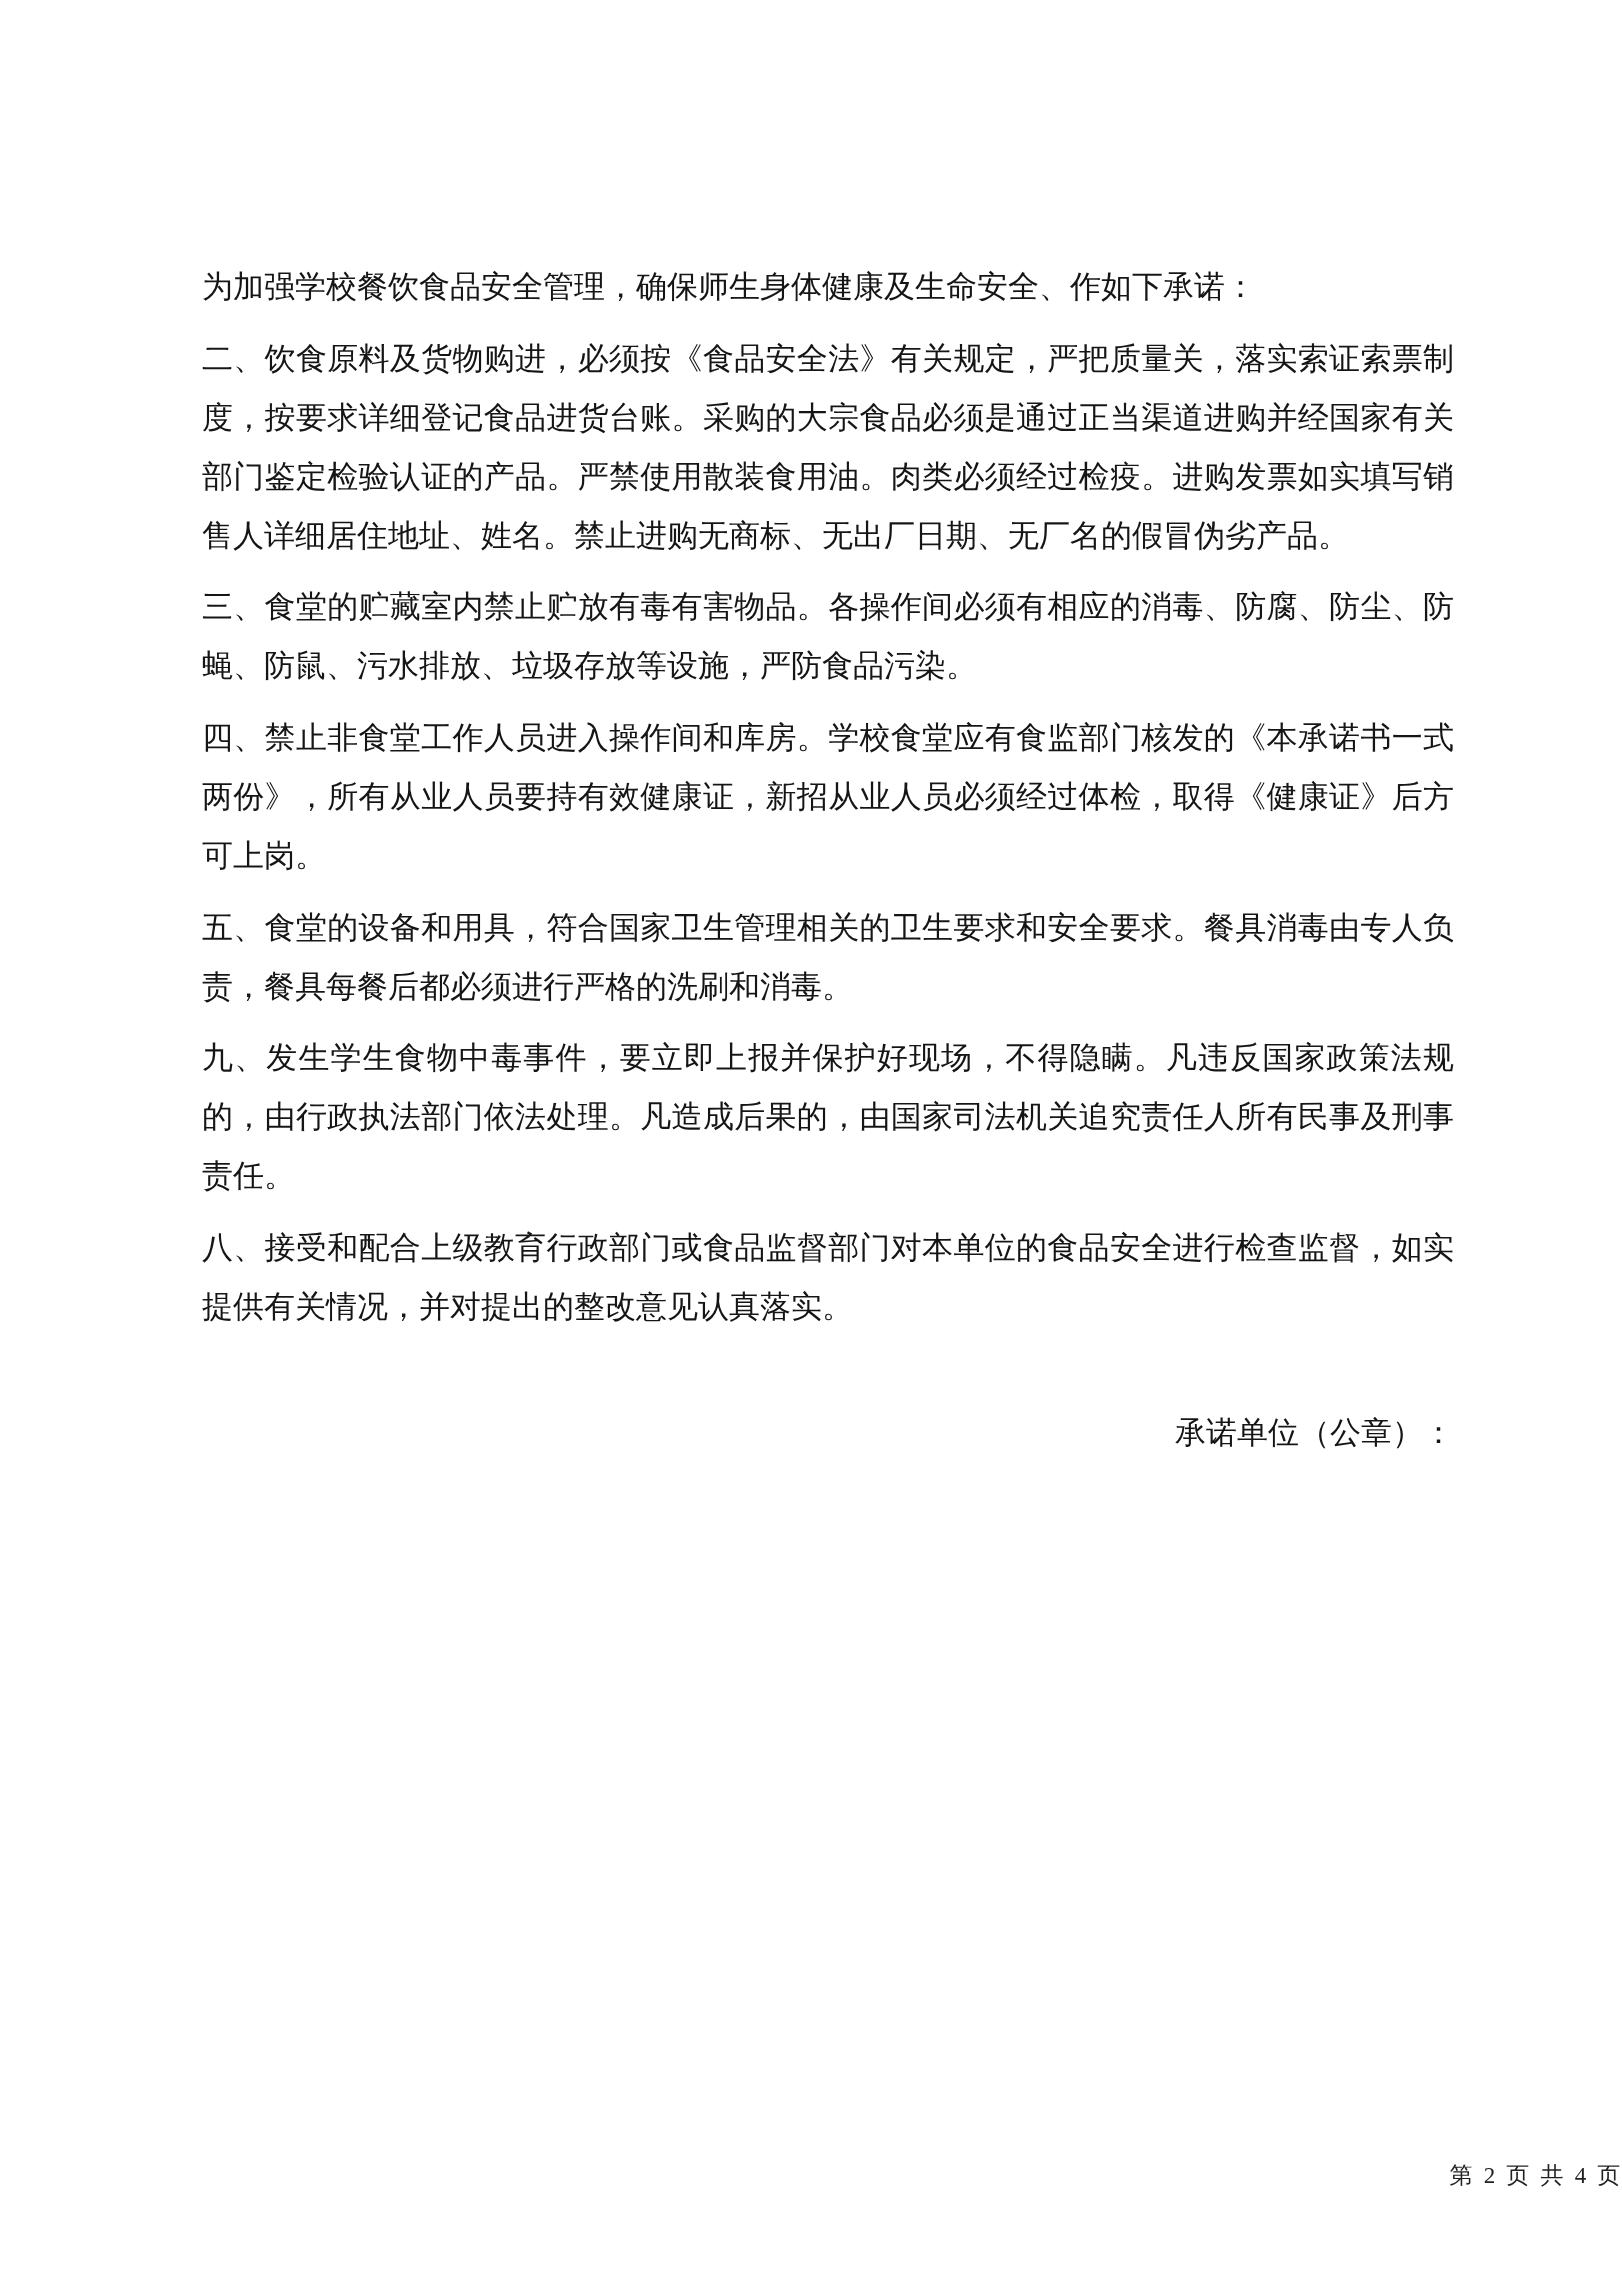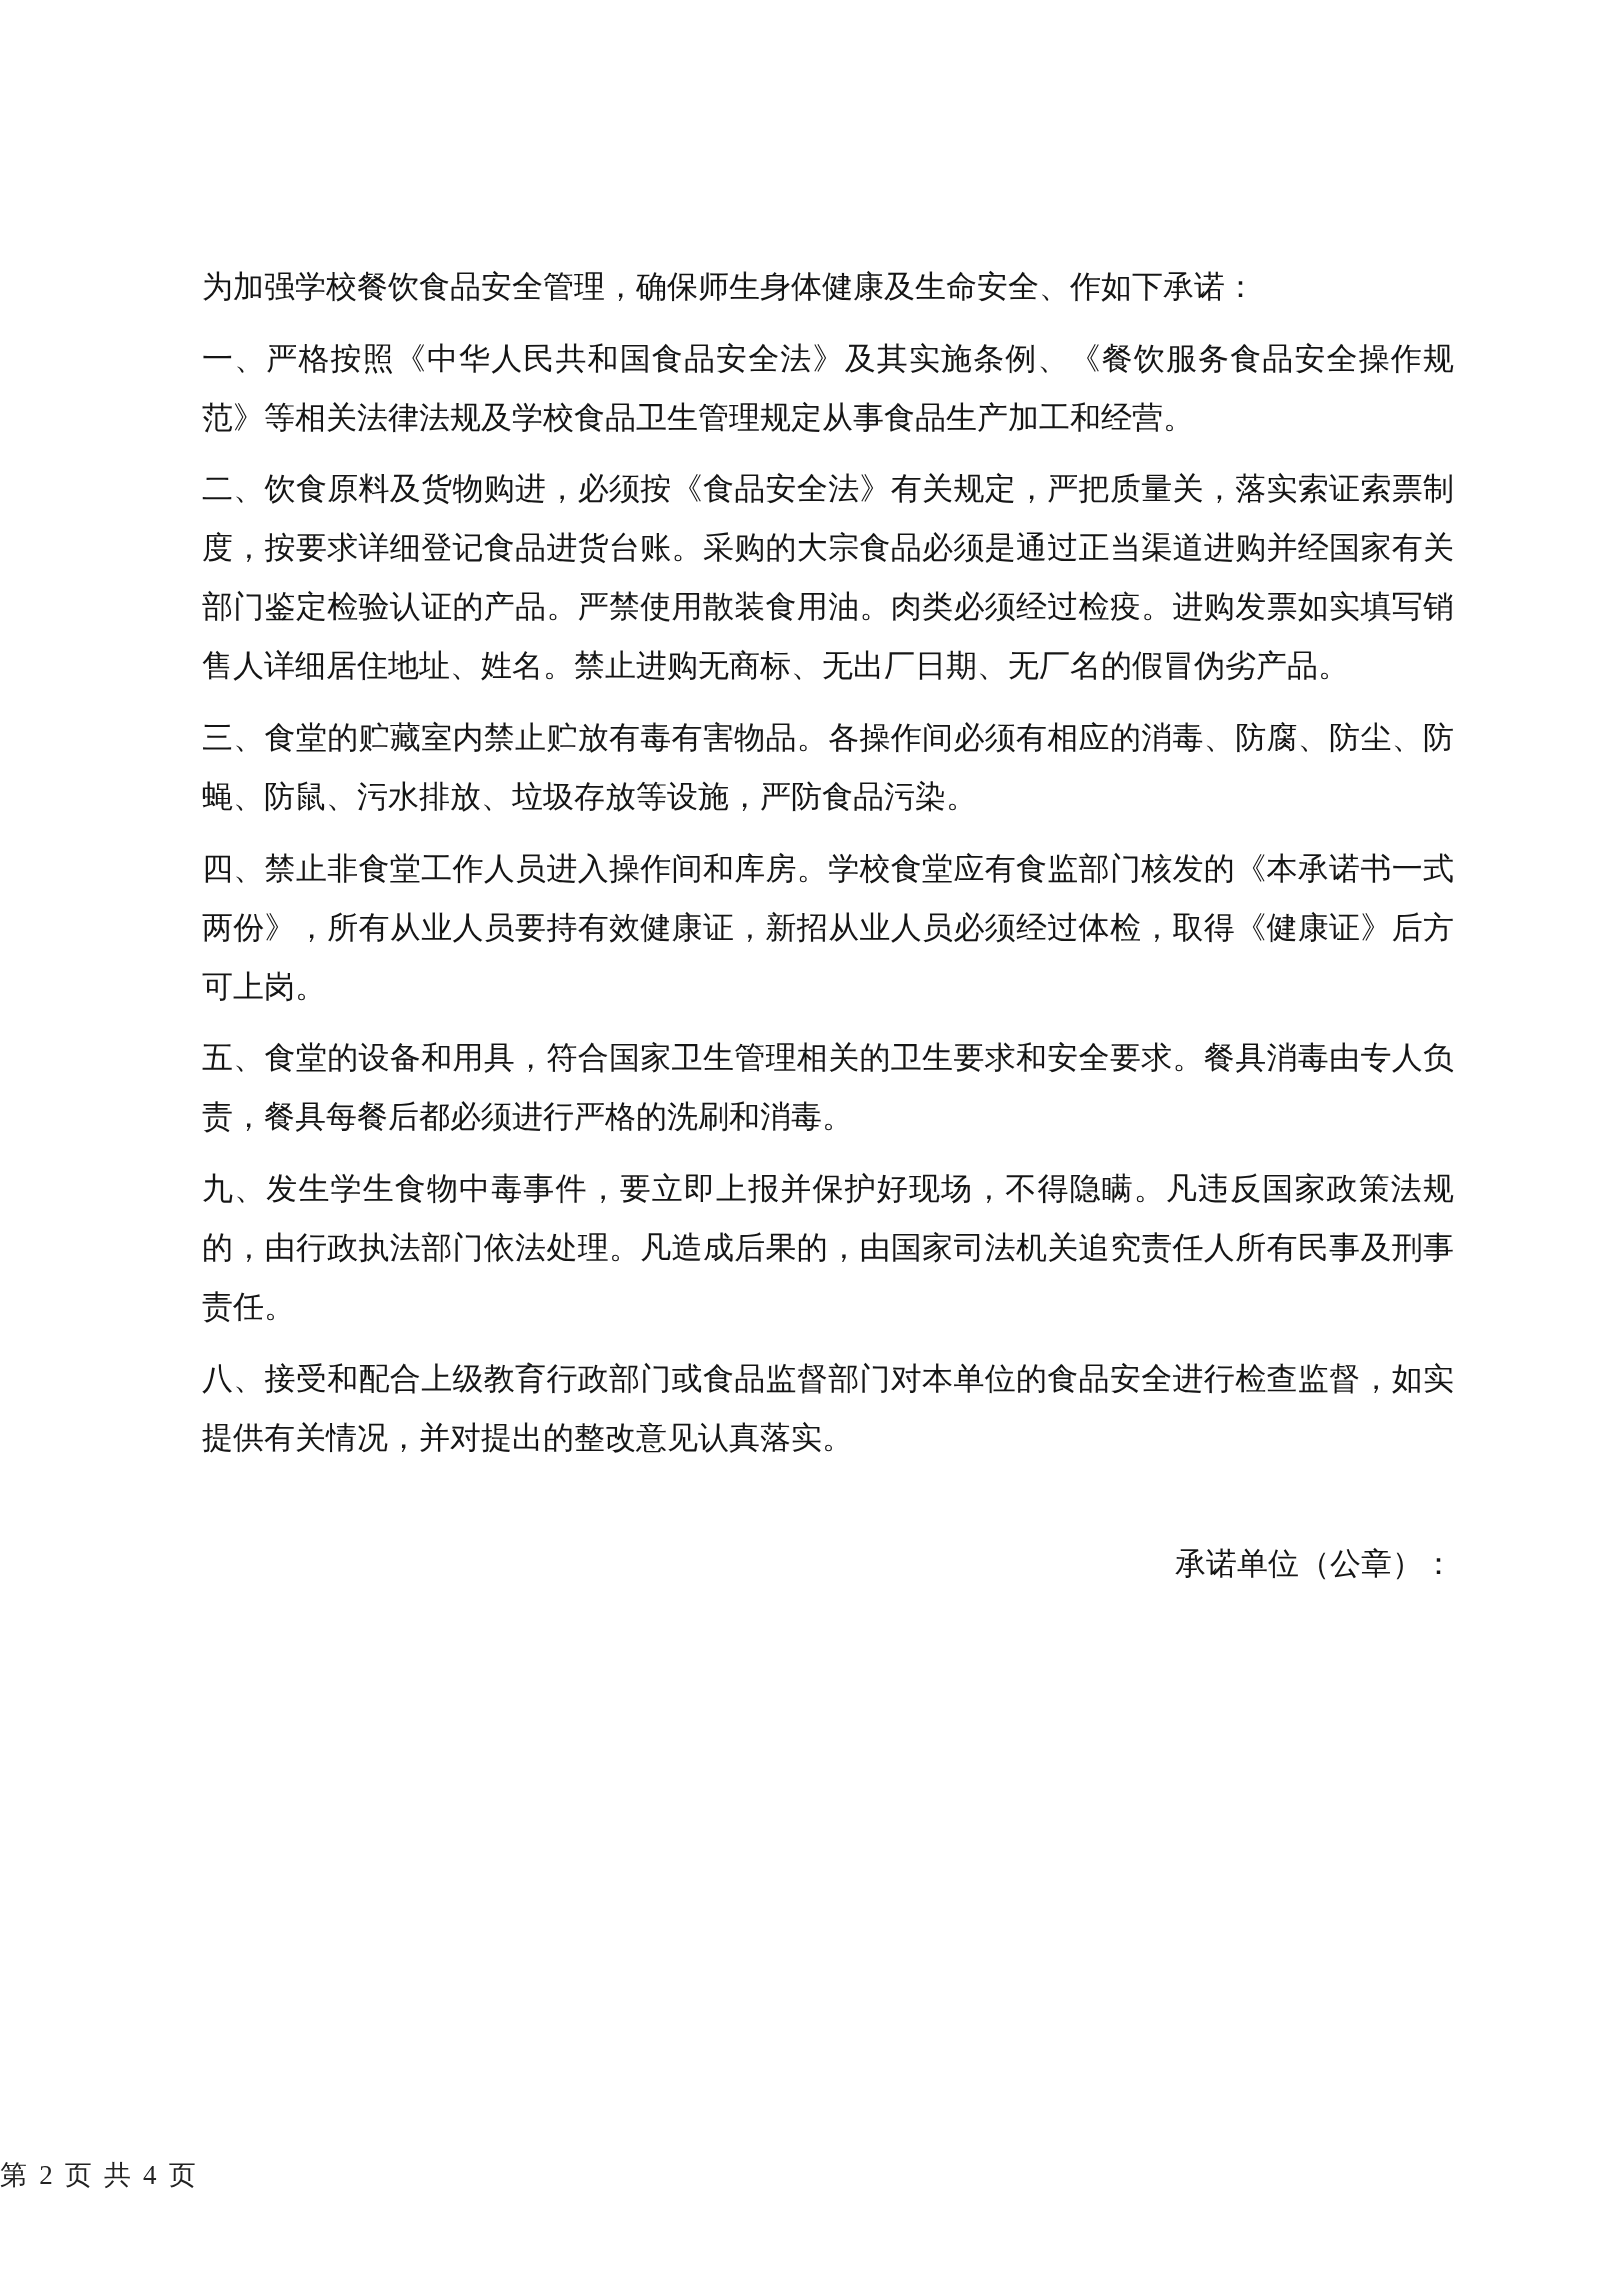--- a/index.html
+++ b/index.html
@@ -28,33 +28,32 @@
   }
   .signature {
     margin-top: 67px;
     text-align: right;
   }
   .footer {
     position: absolute;
     left: 0;
     right: 0;
     bottom: 107px;
-    text-align: left;
-    font-size: 27px;
+    text-align: right;
+    font-size: 23px;
     line-height: 23px;
     letter-spacing: 2.7px;
     color: #222222;
   }
 </style>
 </head>
 <body>
 
 <div class="page">
   <p class="para">为加强学校餐饮食品安全管理，确保师生身体健康及生命安全、作如下承诺：</p>
-  <p class="para">一、严格按照《中华人民共和国食品安全法》及其实施条例、《餐饮服务食品安全操作规范》等相关法律法规及学校食品卫生管理规定从事食品生产加工和经营。</p>
   <p class="para">二、饮食原料及货物购进，必须按《食品安全法》有关规定，严把质量关，落实索证索票制度，按要求详细登记食品进货台账。采购的大宗食品必须是通过正当渠道进购并经国家有关部门鉴定检验认证的产品。严禁使用散装食用油。肉类必须经过检疫。进购发票如实填写销售人详细居住地址、姓名。禁止进购无商标、无出厂日期、无厂名的假冒伪劣产品。</p>
   <p class="para">三、食堂的贮藏室内禁止贮放有毒有害物品。各操作间必须有相应的消毒、防腐、防尘、防蝇、防鼠、污水排放、垃圾存放等设施，严防食品污染。</p>
   <p class="para">四、禁止非食堂工作人员进入操作间和库房。学校食堂应有食监部门核发的《本承诺书一式两份》，所有从业人员要持有效健康证，新招从业人员必须经过体检，取得《健康证》后方可上岗。</p>
   <p class="para">五、食堂的设备和用具，符合国家卫生管理相关的卫生要求和安全要求。餐具消毒由专人负责，餐具每餐后都必须进行严格的洗刷和消毒。</p>
   <p class="para">九、发生学生食物中毒事件，要立即上报并保护好现场，不得隐瞒。凡违反国家政策法规的，由行政执法部门依法处理。凡造成后果的，由国家司法机关追究责任人所有民事及刑事责任。</p>
   <p class="para">八、接受和配合上级教育行政部门或食品监督部门对本单位的食品安全进行检查监督，如实提供有关情况，并对提出的整改意见认真落实。</p>
 
   <p class="para signature">承诺单位（公章）：</p>
 
   <div class="footer">第 2 页 共 4 页</div>

